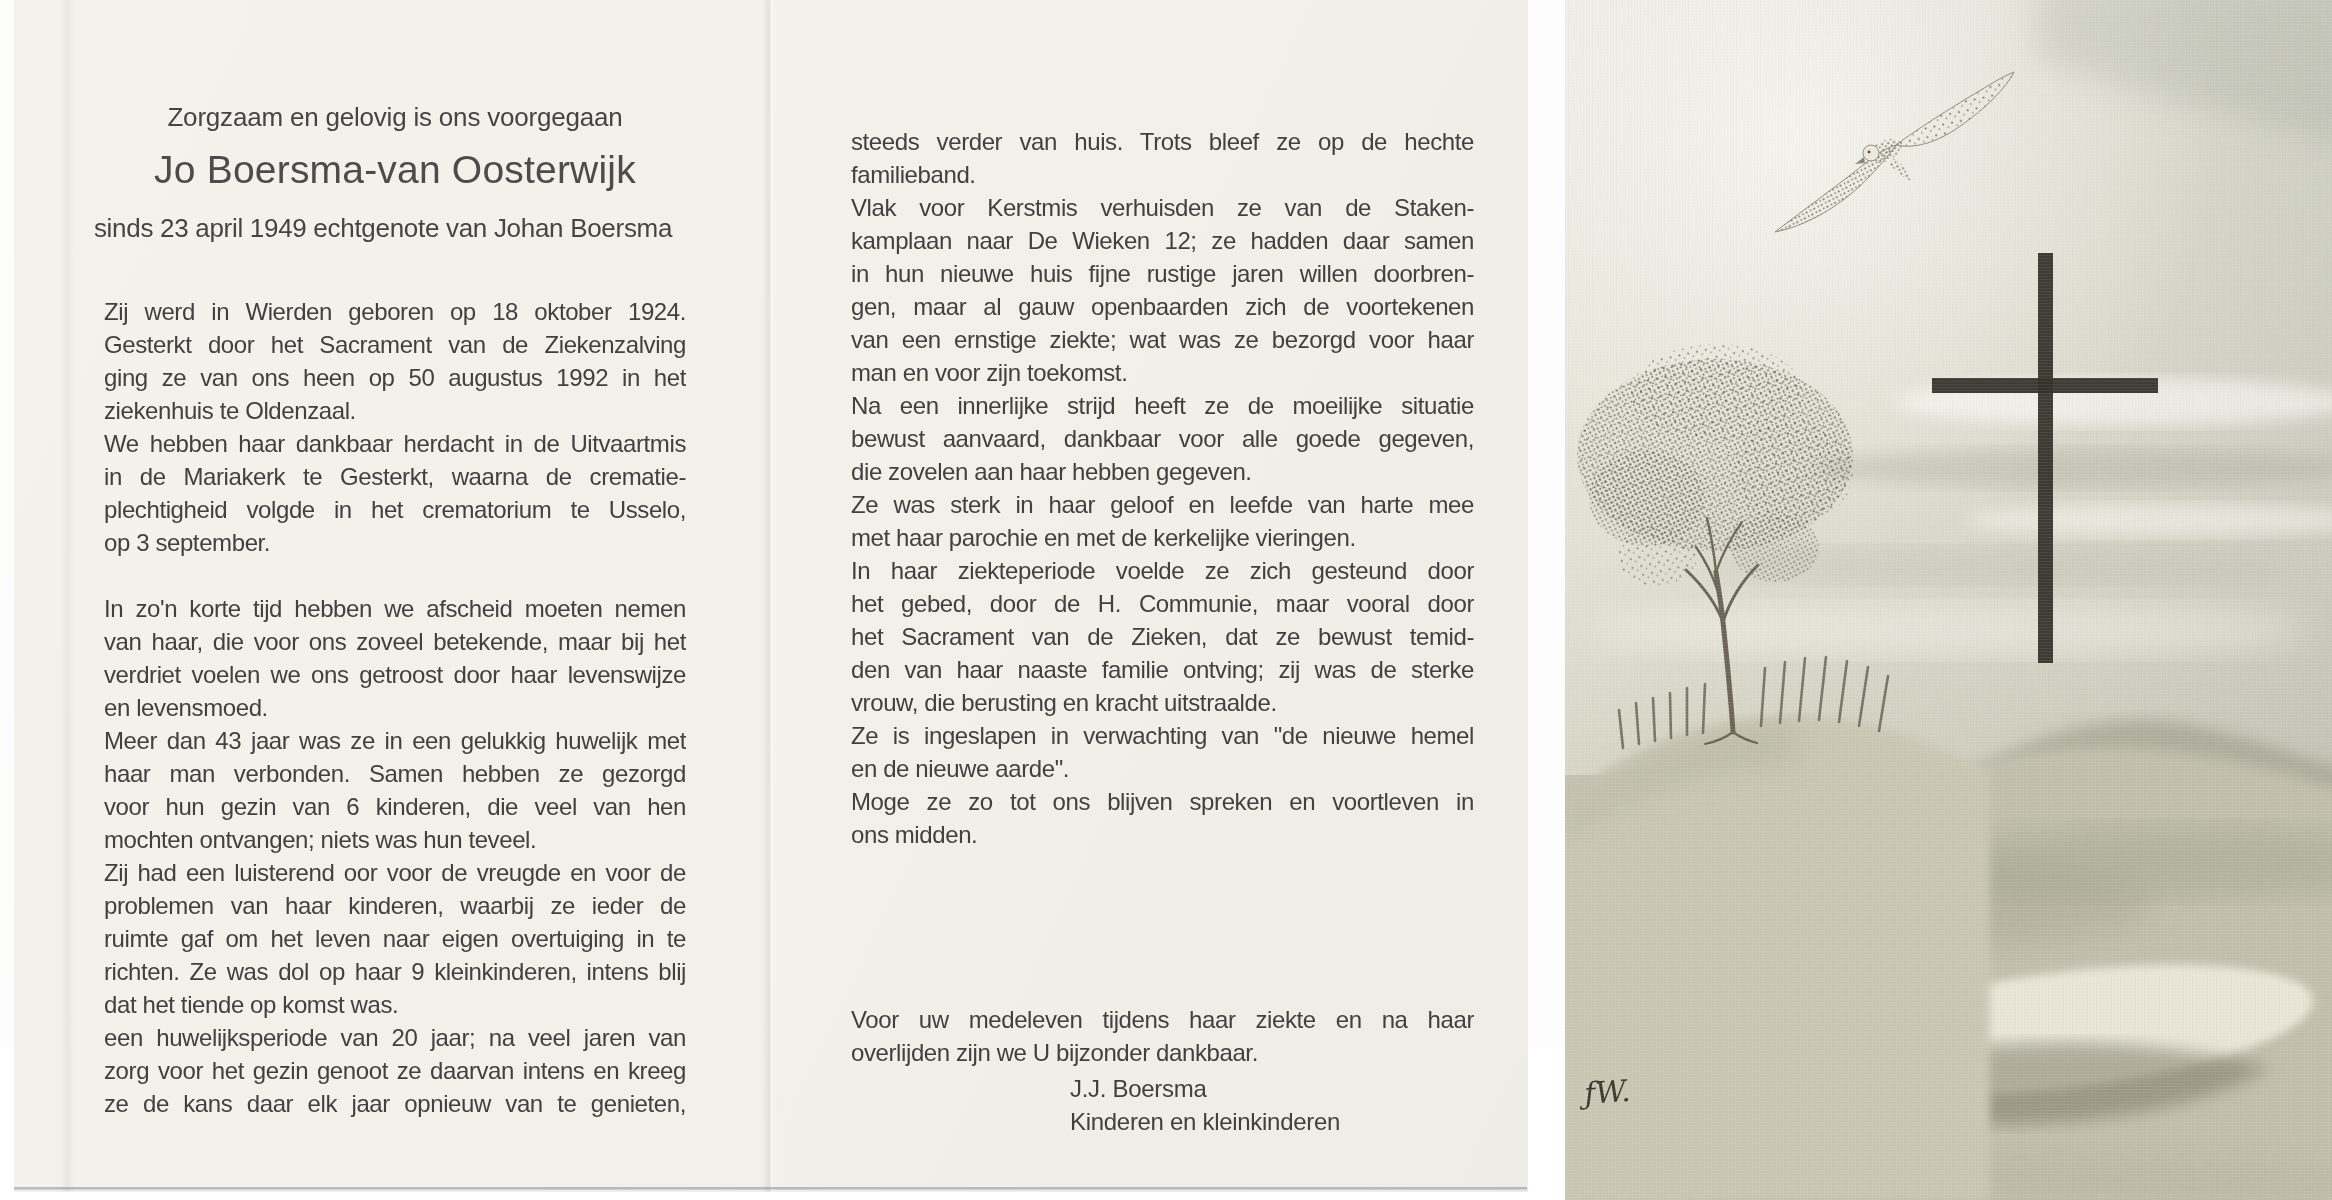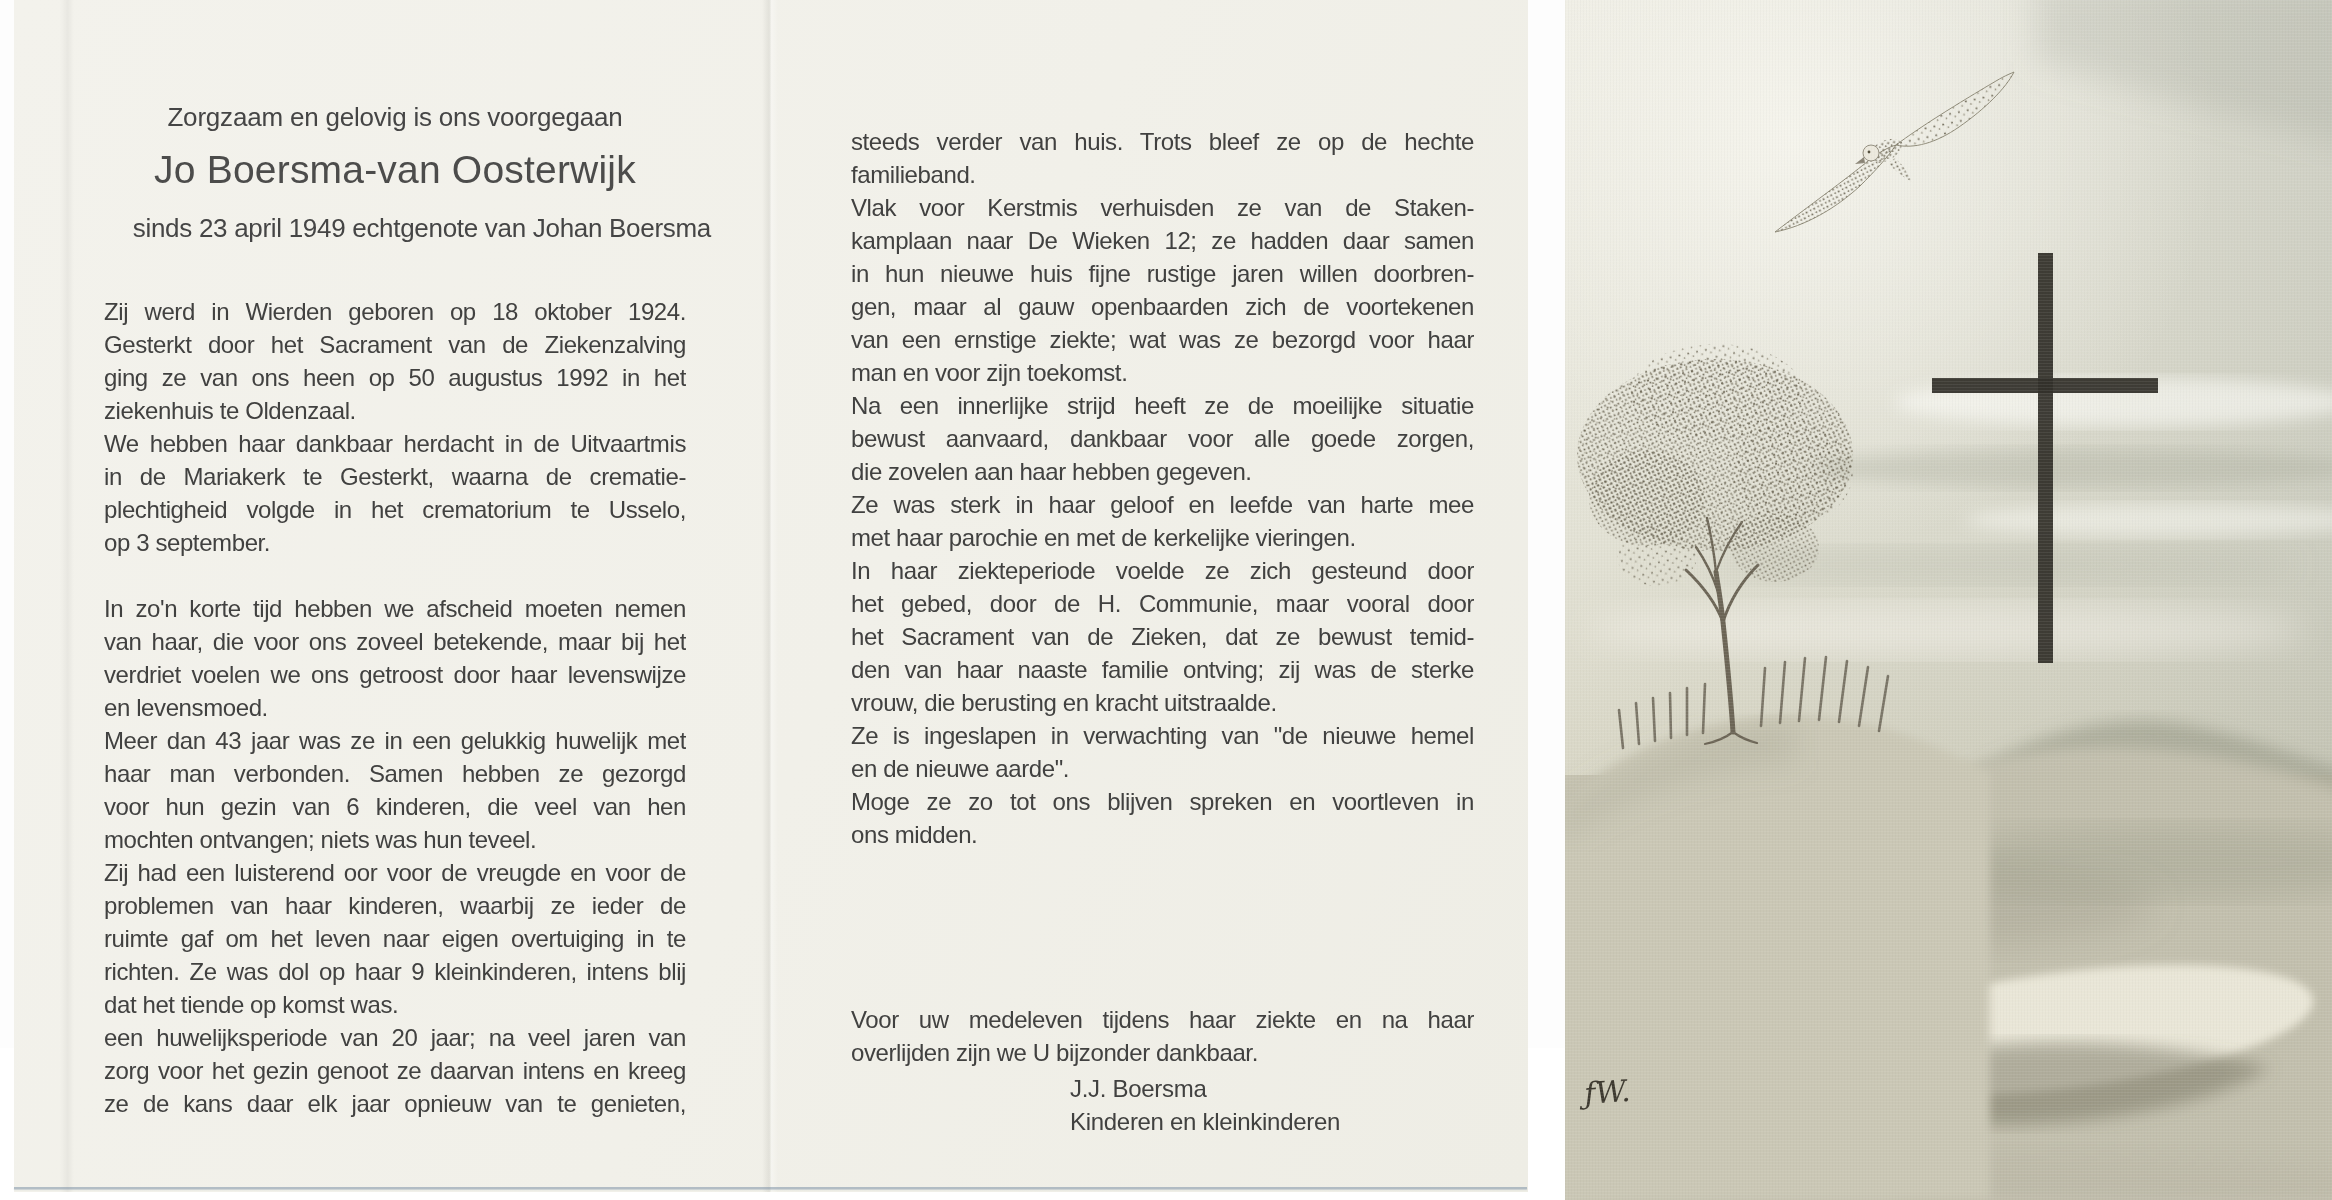--- a/index.html
+++ b/index.html
@@ -45,22 +45,22 @@
 
   .h-intro{
     position:absolute;left:74px;top:101px;width:614px;height:33px;line-height:33px;
     text-align:center;font-size:26px;color:#454545;letter-spacing:-0.2px;
   }
   .h-name{
     position:absolute;left:74px;top:146px;width:614px;height:48px;line-height:48px;
     text-align:center;font-size:39px;color:#4c4c4b;letter-spacing:0.2px;
   }
   .h-sub{
-    position:absolute;left:83px;top:212px;width:614px;height:33px;line-height:33px;
-    text-align:right;font-size:26px;color:#454545;letter-spacing:-0.3px;
+    position:absolute;left:62px;top:212px;width:614px;height:33px;line-height:33px;
+    text-align:center;font-size:26px;color:#454545;letter-spacing:-0.3px;
   }
   .closing{
     position:absolute;left:1056px;top:1072px;color:#414140;
   }
   .closing div{height:33px;line-height:33px;font-size:24px;letter-spacing:-0.3px;}
 
   
   .art{
     position:absolute;left:1565px;top:0;width:767px;height:1200px;overflow:hidden;
   }
@@ -136,21 +136,21 @@
           <div class="para">
             <div class="ln fill">Vlak voor Kerstmis verhuisden ze van de Staken-</div>
             <div class="ln fill">kamplaan naar De Wieken 12; ze hadden daar samen</div>
             <div class="ln fill">in hun nieuwe huis fijne rustige jaren willen doorbren-</div>
             <div class="ln fill">gen, maar al gauw openbaarden zich de voortekenen</div>
             <div class="ln fill">van een ernstige ziekte; wat was ze bezorgd voor haar</div>
             <div class="ln">man en voor zijn toekomst.</div>
           </div>
           <div class="para">
             <div class="ln fill">Na een innerlijke strijd heeft ze de moeilijke situatie</div>
-            <div class="ln fill">bewust aanvaard, dankbaar voor alle goede zorgen,</div>
+            <div class="ln fill">bewust aanvaard, dankbaar voor alle goede gegeven,</div>
             <div class="ln">die zovelen aan haar hebben gegeven.</div>
           </div>
           <div class="para">
             <div class="ln fill">Ze was sterk in haar geloof en leefde van harte mee</div>
             <div class="ln">met haar parochie en met de kerkelijke vieringen.</div>
           </div>
           <div class="para">
             <div class="ln fill">In haar ziekteperiode voelde ze zich gesteund door</div>
             <div class="ln fill">het gebed, door de H. Communie, maar vooral door</div>
             <div class="ln fill">het Sacrament van de Zieken, dat ze bewust temid-</div>

